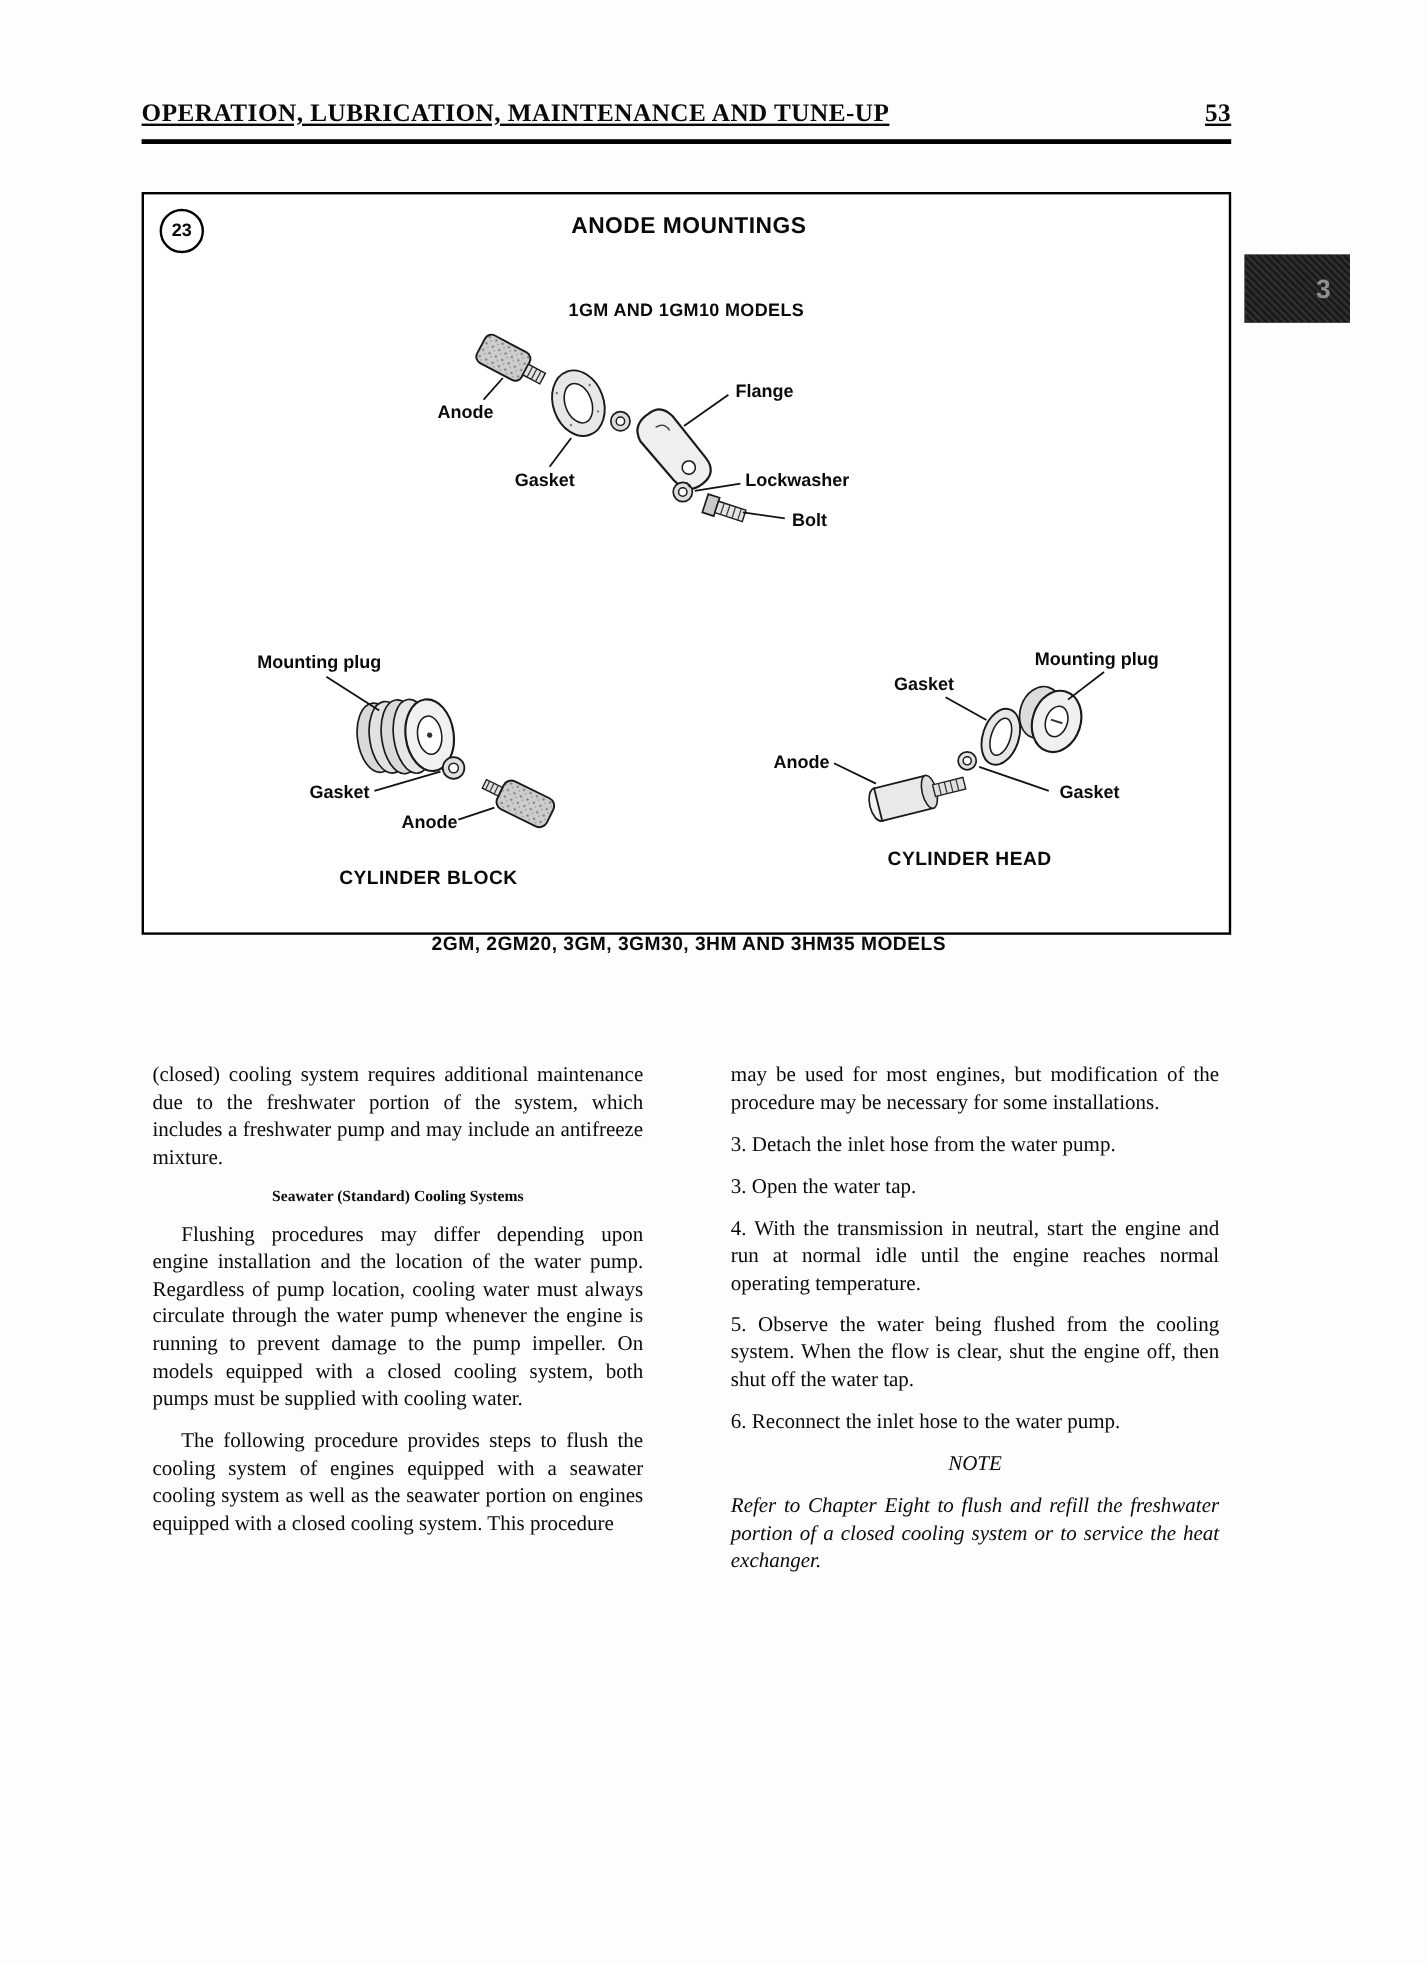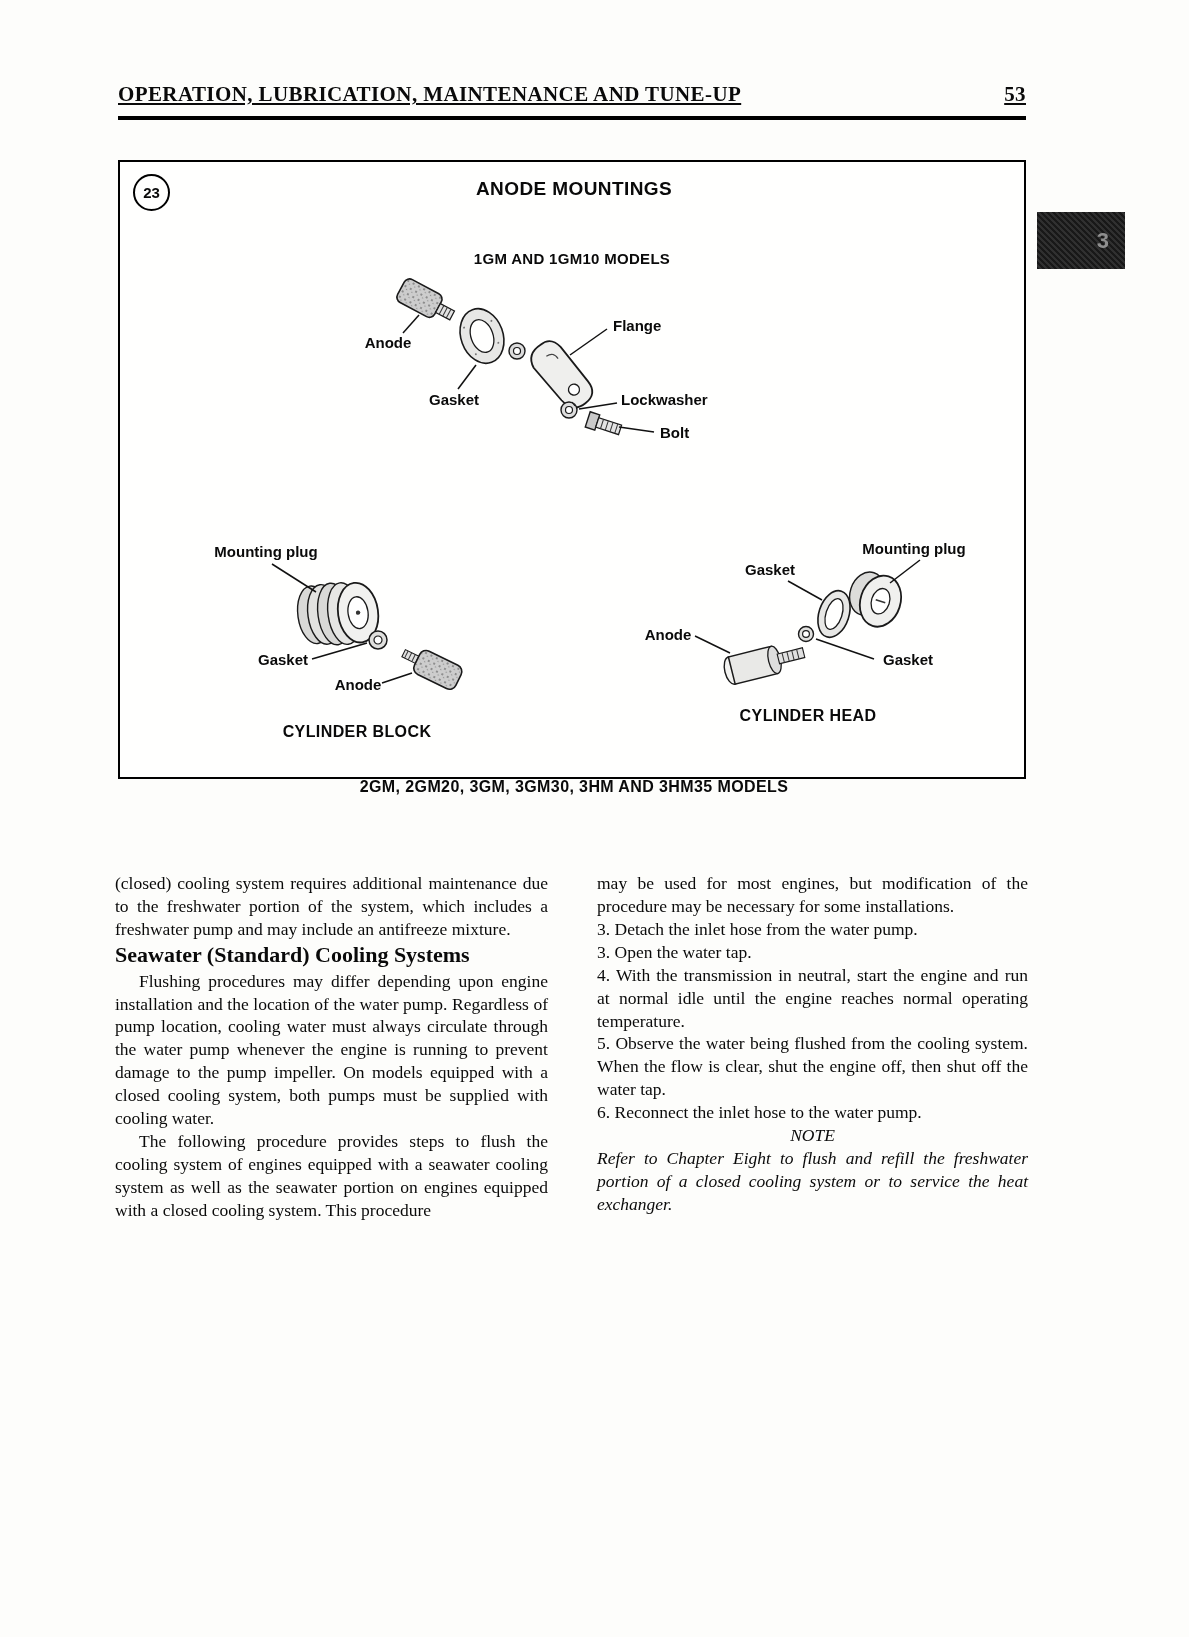--- a/index.html
+++ b/index.html
@@ -46,24 +46,24 @@
   .lbl { font-size:15px; }
   .dtitle { font-size:16px; letter-spacing:0.4px; }
   .part { stroke:#1a1a1a; }
   .leader { stroke:#111; stroke-width:1.5; fill:none; }
   .col {
     position:absolute; top:872px; font-size:17.5px; line-height:1.31;
     text-align:justify;
   }
   .col-left  { left:115px; width:433px; }
   .col-right { left:597px; width:431px; }
-  .col p { margin:0; }
+  .col p { margin:12px; }
   .indent { text-indent:24px; }
   .h-bold {
-    font-weight:bold; text-align:left; margin:34px 0 26px 0; font-size:22px;
+    font-weight:bold; text-align:center; margin:34px 0 26px 0; font-size:13px;
   }
   .h-boldital {
     font-weight:bold; font-style:italic; text-align:left; margin:0 0 18px 0; font-size:17.5px;
   }
   .step { margin-bottom:12px; }
   .note-title { text-align:center; font-style:italic; margin:20px 0 2px 0; }
   .note-text { font-style:italic; margin-left:50px; margin-right:8px; text-align:justify; }
 </style>
 </head>
 <body>

